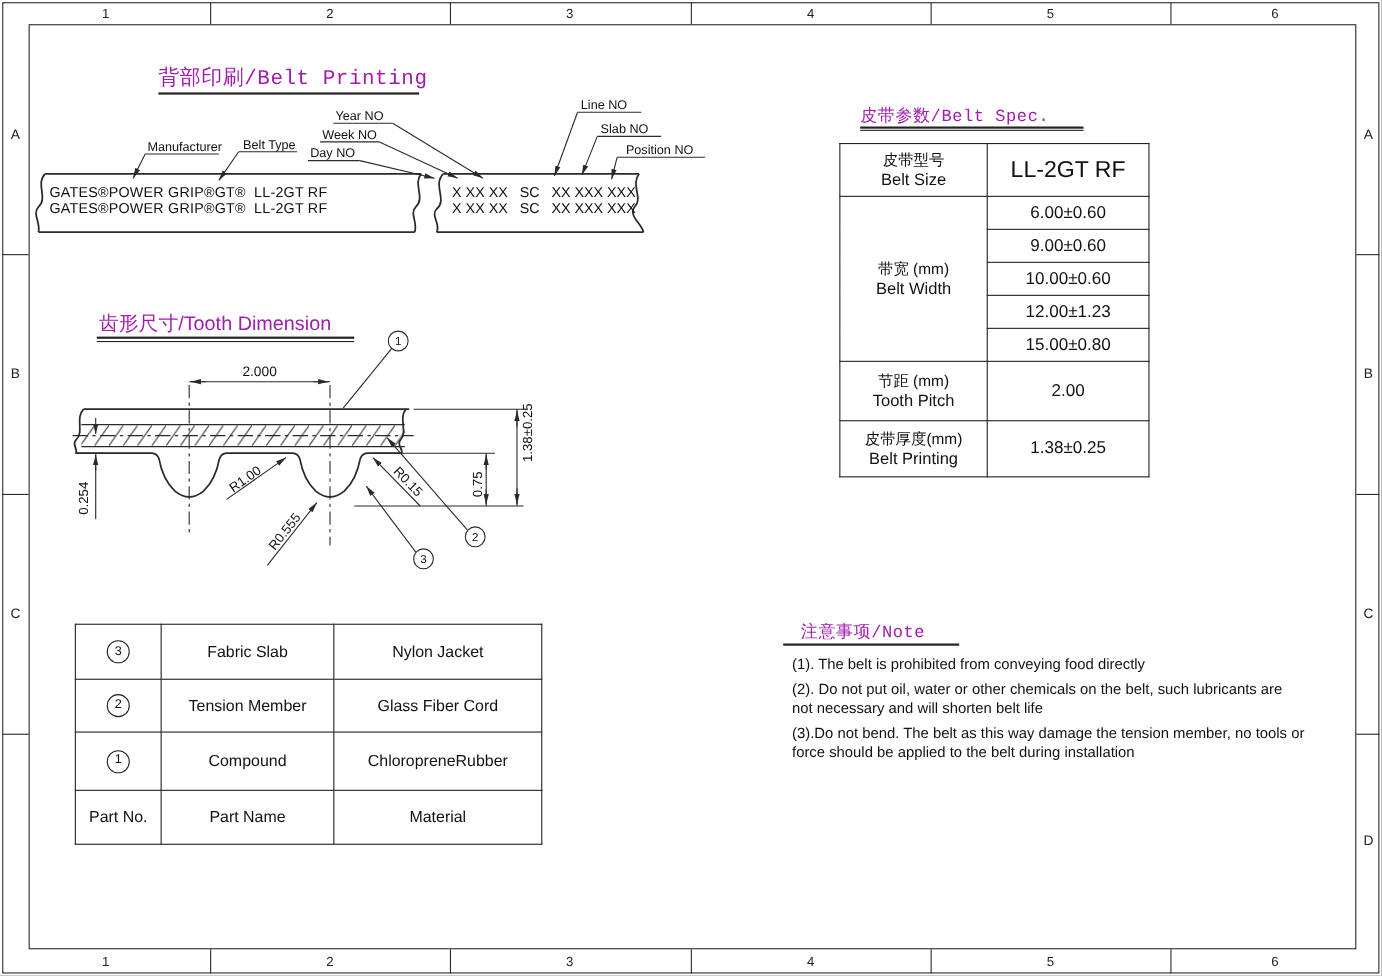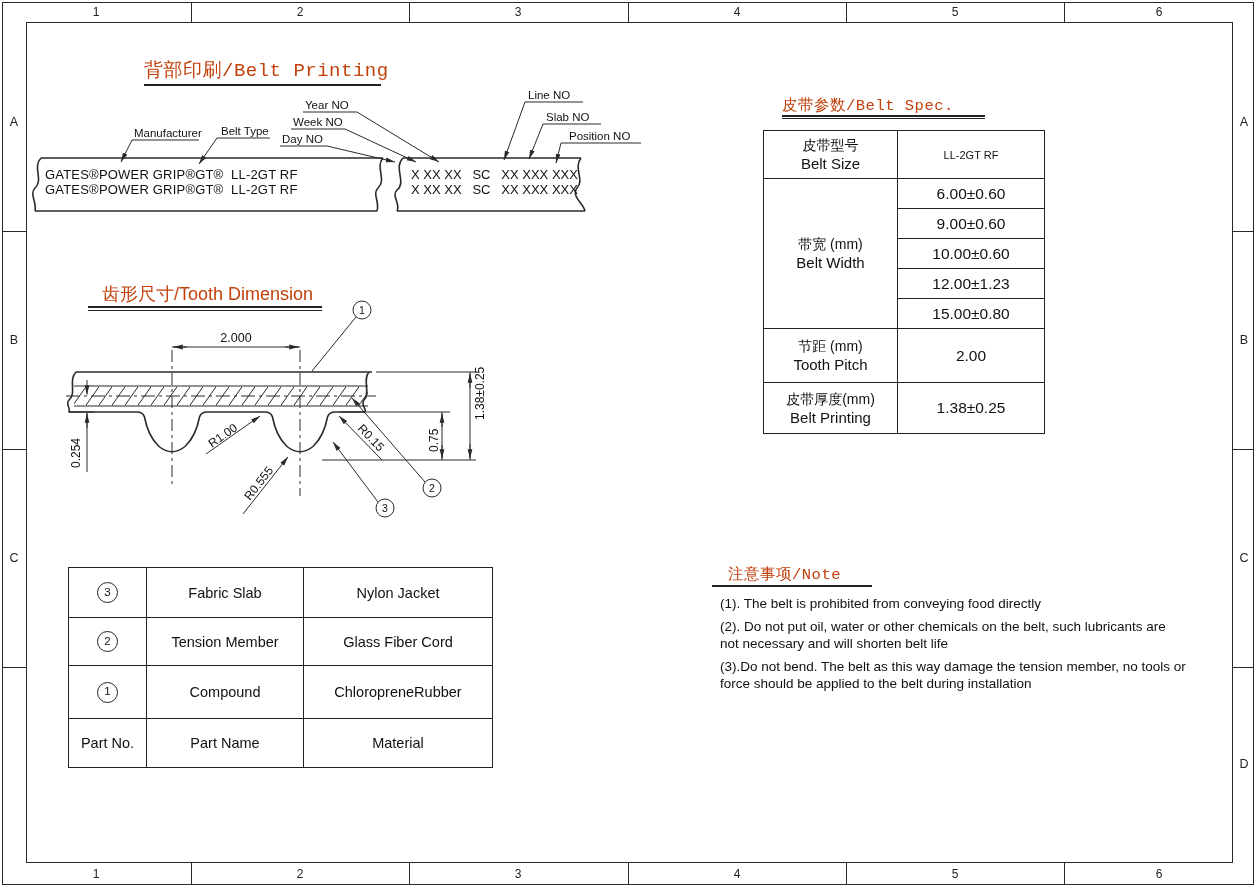--- a/index.html
+++ b/index.html
@@ -4,21 +4,21 @@
 <style>
   html,body{margin:0;padding:0;background:#888;}
   #sheet{position:relative;width:1256px;height:887px;background:#fff;
          font-family:"Liberation Sans","DejaVu Sans",sans-serif;color:#1a1a1a;overflow:hidden;}
   .abs{position:absolute;}
   .vline{position:absolute;width:1px;background:#2a2a2a;}
   .hline{position:absolute;height:1px;background:#2a2a2a;}
   .border-box{position:absolute;border:1.5px solid #2a2a2a;box-sizing:border-box;}
   .zone-num{position:absolute;transform:translate(-50%,-50%);font-size:12px;color:#222;}
   .zone-letter{position:absolute;transform:translate(-50%,-50%);font-size:12.5px;color:#222;}
-  .sec-title{position:absolute;white-space:nowrap;color:#c2410c;}
+  .sec-title{position:absolute;white-space:nowrap;color:#a21caf;}
   .title-cad{font-family:"Liberation Mono","DejaVu Sans Mono",monospace;letter-spacing:.5px;}
   .uline{position:absolute;background:#222;}
   table{border-collapse:collapse;padding-left:30px;}
   
   #parts-table{position:absolute;left:68px;top:567px;}
   #parts-table td{border:1.6px solid #222;text-align:center;vertical-align:middle;
                   font-size:14.5px;color:#111;padding:0 4px;}
   .circ{display:inline-flex;align-items:center;justify-content:center;width:19px;height:19px;
         border:1.2px solid #222;border-radius:50%;font-size:11.5px;line-height:1;}
   
@@ -145,21 +145,21 @@
       <text x="521" y="33">Slab NO</text>
       <path class="thin" d="M518,36 L576,36"></path>
       <path class="thin" d="M518,36 L504,71" marker-end="url(#ah)"></path>
 
       <text x="544" y="52">Position NO</text>
       <path class="thin" d="M536,55 L616,55"></path>
       <path class="thin" d="M536,55 L531,75" marker-end="url(#ah)"></path>
     </g>
   </svg>
 
-  <div class="sec-title" style="left:90px;top:282px;font-size:18px;margin-left:12px;">齿形尺寸/Tooth Dimension</div>
+  <div class="sec-title" style="left:90px;top:282px;font-size:18px;">齿形尺寸/Tooth Dimension</div>
   <div class="uline" style="left:88px;top:306px;width:234px;height:1.6px;"></div>
   <div class="uline" style="left:88px;top:310px;width:234px;height:1px;"></div>
 
   <svg class="abs" style="left:60px;top:300px;" width="450" height="235" viewBox="0 0 450 235">
     <defs>
       <marker id="ah2" markerUnits="userSpaceOnUse" markerWidth="10" markerHeight="7" refX="9.3" refY="3.5" orient="auto">
         <path d="M0,1.1 L9.5,3.5 L0,5.9 Z" fill="#2a2a2a"></path>
       </marker>
       <pattern id="hatch" width="13" height="20" patternUnits="userSpaceOnUse" patternTransform="translate(0,86)">
         <path d="M-2,22 L15,-2" stroke="#2a2a2a" stroke-width="1"></path>
@@ -269,21 +269,21 @@
   <div class="uline" style="left:782px;top:115px;width:203px;height:1.6px;"></div>
   <div class="uline" style="left:782px;top:118px;width:203px;height:1px;"></div>
 
   <table id="spec-table">
     <tbody>
         <tr style="height:48px;">
       <td style="width:127px;">
         <div class="lbl-cn">皮带型号</div>
         <div class="lbl-en">Belt Size</div>
       </td>
-      <td style="width:140px;font-size:11px;">LL-2GT RF</td>
+      <td style="width:140px;font-size:21px;">LL-2GT RF</td>
     </tr>
     <tr style="height:30px;">
       <td rowspan="5">
         <div class="lbl-cn">带宽 (mm)</div>
         <div class="lbl-en">Belt Width</div>
       </td>
       <td class="spec-val">6.00±0.60</td>
     </tr>
     <tr style="height:30px;">
           <td class="spec-val">9.00±0.60</td>

